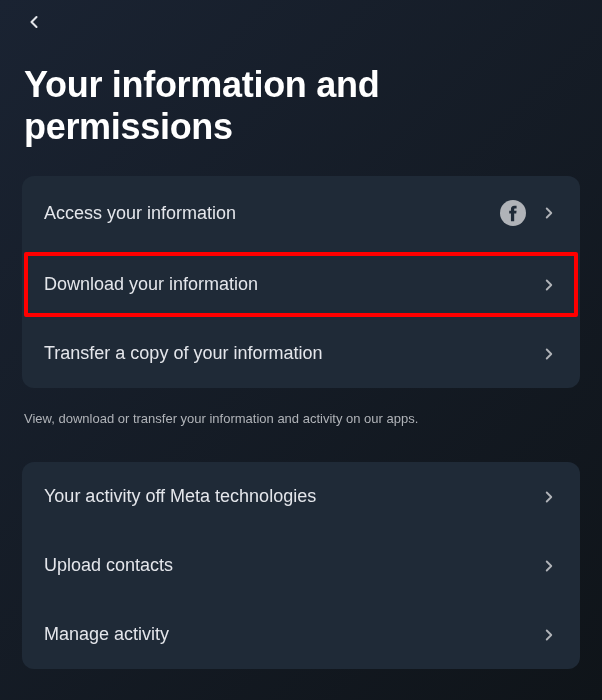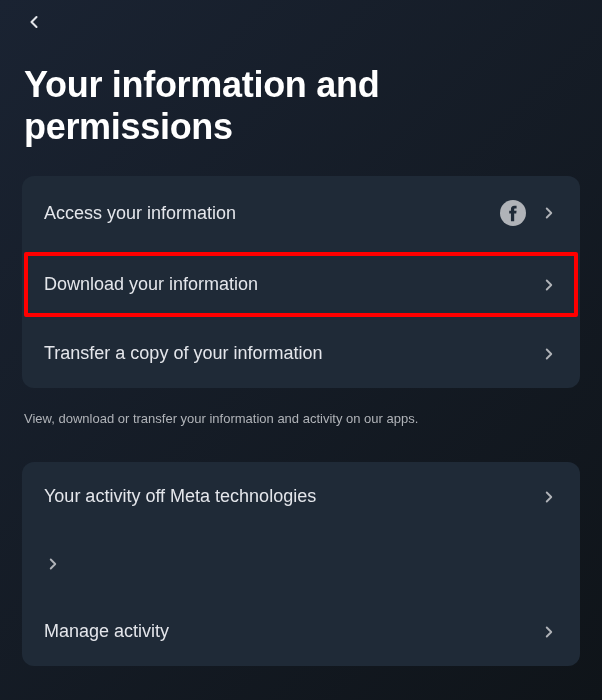--- a/index.html
+++ b/index.html
@@ -150,20 +150,21 @@
     <div class="row-icons">
       <span class="chevron">
         <svg width="18" height="18" viewBox="0 0 24 24" fill="none" stroke="#b0b3b8" stroke-width="2.5" stroke-linecap="round" stroke-linejoin="round">
             <polyline points="9 18 15 12 9 6"></polyline>
           </svg>
       </span>
     </div>
   </div>
 
   <div class="row">
+    <span class="row-label">Upload contacts</span>
     <div class="row-icons">
       <span class="chevron">
         <svg width="18" height="18" viewBox="0 0 24 24" fill="none" stroke="#b0b3b8" stroke-width="2.5" stroke-linecap="round" stroke-linejoin="round">
             <polyline points="9 18 15 12 9 6"></polyline>
           </svg>
       </span>
     </div>
   </div>
 
   <div class="row">

